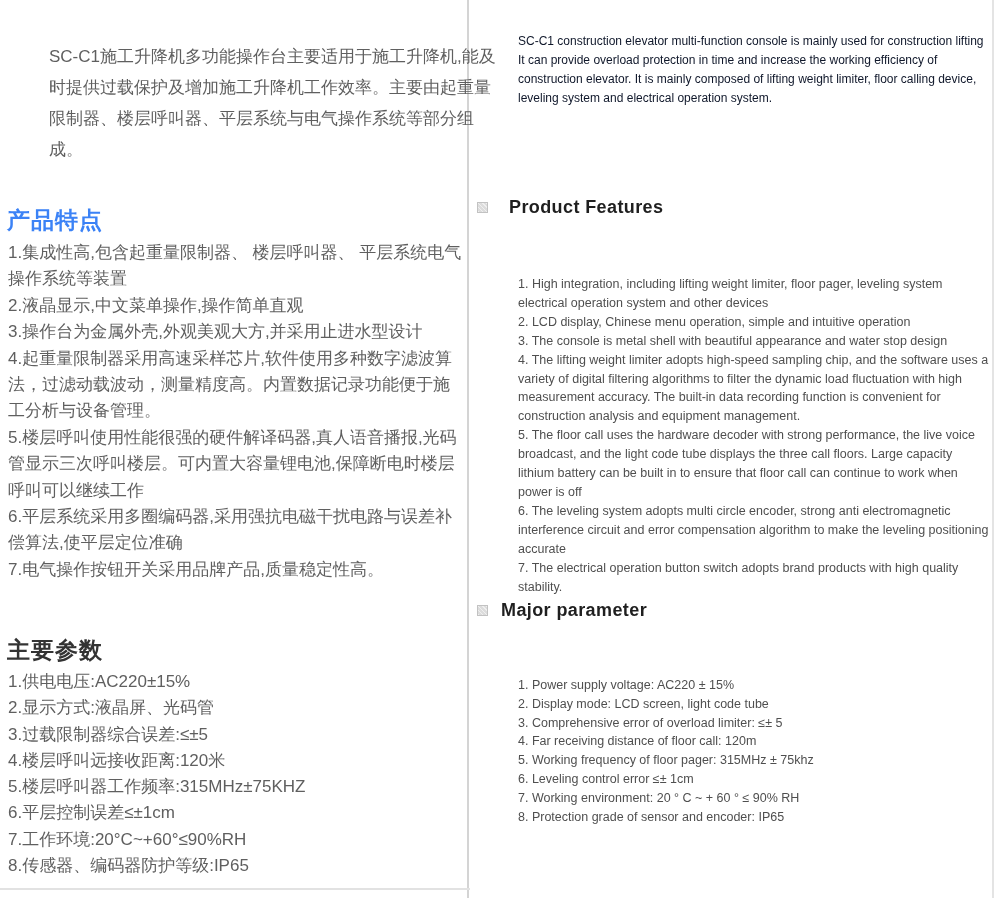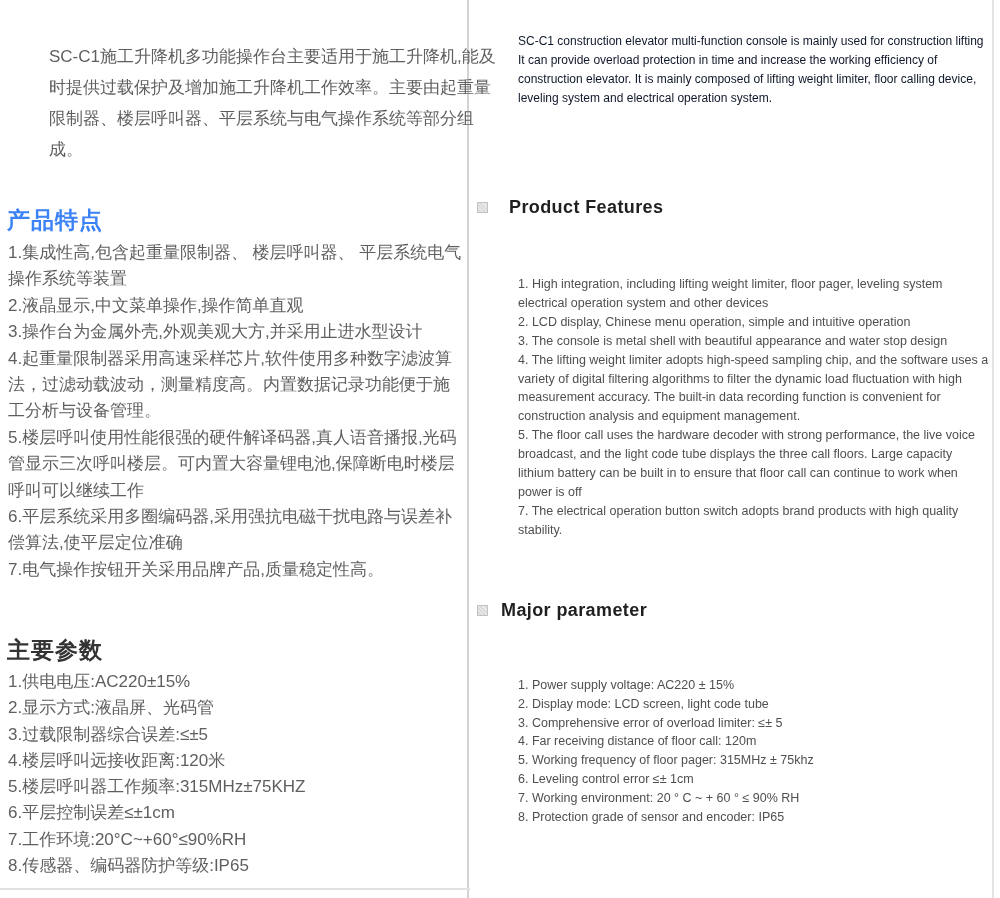--- a/index.html
+++ b/index.html
@@ -107,20 +107,21 @@
     <span class="bullet-icon"></span>
     <span class="en-heading-text">Product Features</span>
   </div>
 
   <div class="en-features">
     <div class="list-item">1. High integration, including lifting weight limiter, floor pager, leveling system electrical operation system and other devices</div>
     <div class="list-item">2. LCD display, Chinese menu operation, simple and intuitive operation</div>
     <div class="list-item">3. The console is metal shell with beautiful appearance and water stop design</div>
     <div class="list-item">4. The lifting weight limiter adopts high-speed sampling chip, and the software uses a variety of digital filtering algorithms to filter the dynamic load fluctuation with high measurement accuracy. The built-in data recording function is convenient for construction analysis and equipment management.</div>
     <div class="list-item">5. The floor call uses the hardware decoder with strong performance, the live voice broadcast, and the light code tube displays the three call floors. Large capacity lithium battery can be built in to ensure that floor call can continue to work when power is off</div>
+    <div class="list-item">6. The leveling system adopts multi circle encoder, strong anti electromagnetic interference circuit and error compensation algorithm to make the leveling positioning accurate</div>
     <div class="list-item">7. The electrical operation button switch adopts brand products with high quality stability.</div>
   </div>
 
   <div class="en-heading-row params">
     <span class="bullet-icon"></span>
     <span class="en-heading-text">Major parameter</span>
   </div>
 
   <div class="en-params">
     <div class="list-item">1. Power supply voltage: AC220 ± 15%</div>

